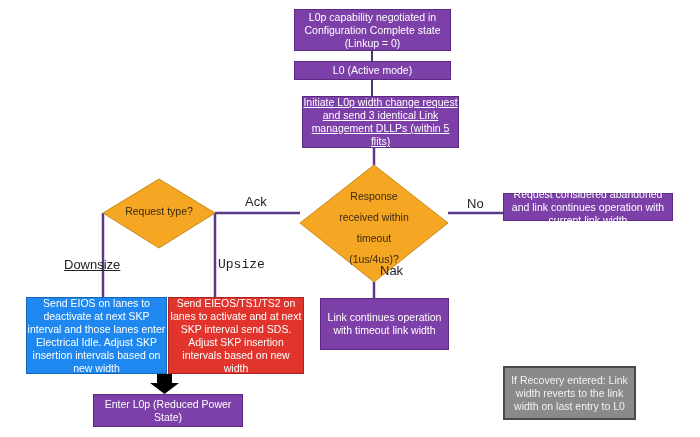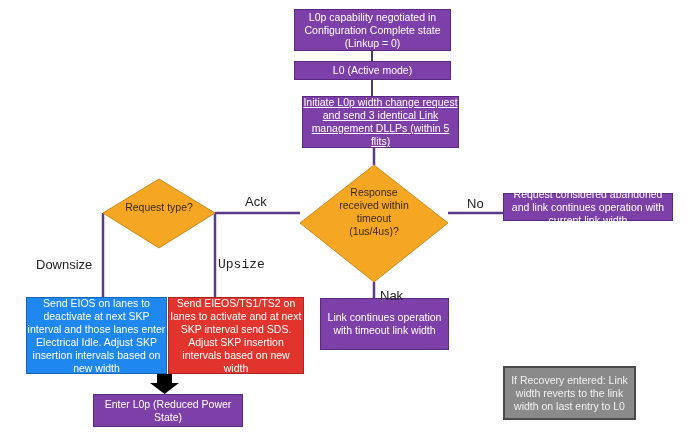--- a/index.html
+++ b/index.html
@@ -4,21 +4,21 @@
 <style>
   html, body { margin:0; padding:0; background:#ffffff; }
   body { width:700px; height:437px; position:relative; overflow:hidden; font-family:"Liberation Sans", sans-serif; }
   svg { position:absolute; left:0; top:0; }
   .box { position:absolute; display:flex; align-items:center; justify-content:center; text-align:center;
          color:#ffffff; font-size:10.5px; line-height:13px; box-sizing:border-box; padding:1px 0; }
   .purple { background:#7d3fa8; border:1px solid #5b2a80; }
   .blue { background:#1e88f0; border:1px solid #1566b8; }
   .red { background:#e0342c; border:1px solid #a82520; }
   .gray { background:#8a8a8a; border:2px solid #4a4a4a; color:#f2f2f2; }
-  .dtext { position:absolute; text-align:center; color:#3a2a10; font-size:10.5px; line-height:13px; }
+  .dtext { position:absolute; text-align:center; color:#3a2a10; font-size:10.5px; line-height:21px; }
   .label { position:absolute; color:#222; font-size:13px; }
 </style>
 </head>
 <body>
 
 <svg width="700" height="437">
 
   <line x1="372" y1="51" x2="372" y2="61" stroke="#4a3a6a" stroke-width="2"></line>
   <line x1="372" y1="80" x2="372" y2="96" stroke="#4a3a6a" stroke-width="2"></line>
   <line x1="374" y1="148" x2="374" y2="165" stroke="#5b3a8c" stroke-width="2.5"></line>
@@ -50,15 +50,15 @@
 <div class="box purple" style="left:320px;top:298px;width:129px;height:52px;">Link continues operation with timeout link width</div>
 
 <div class="box blue" style="left:26px;top:297px;width:141px;height:77px;">Send EIOS on lanes to deactivate at next SKP interval and those lanes enter Electrical Idle. Adjust SKP insertion intervals based on new width</div>
 <div class="box red" style="left:168px;top:297px;width:136px;height:77px;">Send EIEOS/TS1/TS2 on lanes to activate and at next SKP interval send SDS. Adjust SKP insertion intervals based on new width</div>
 
 <div class="box purple" style="left:93px;top:394px;width:150px;height:33px;">Enter L0p (Reduced Power State)</div>
 <div class="box gray" style="left:503px;top:366px;width:133px;height:54px;">If Recovery entered: Link width reverts to the link width on last entry to L0</div>
 
 <div class="label" style="left:245px;top:194px;">Ack</div>
 <div class="label" style="left:467px;top:196px;">No</div>
-<div class="label" style="left:380px;top:288px;">Nak</div>
-<div class="label" style="left:36px;top:257px;">Downsize</div>
+<div class="label" style="left:380px;top:263px;">Nak</div>
+<div class="label" style="left:64px;top:257px;text-decoration:underline;">Downsize</div>
 <div class="label" style="left:218px;top:257px;font-family:Liberation Mono, monospace;">Upsize</div>
 
 </body></html>

